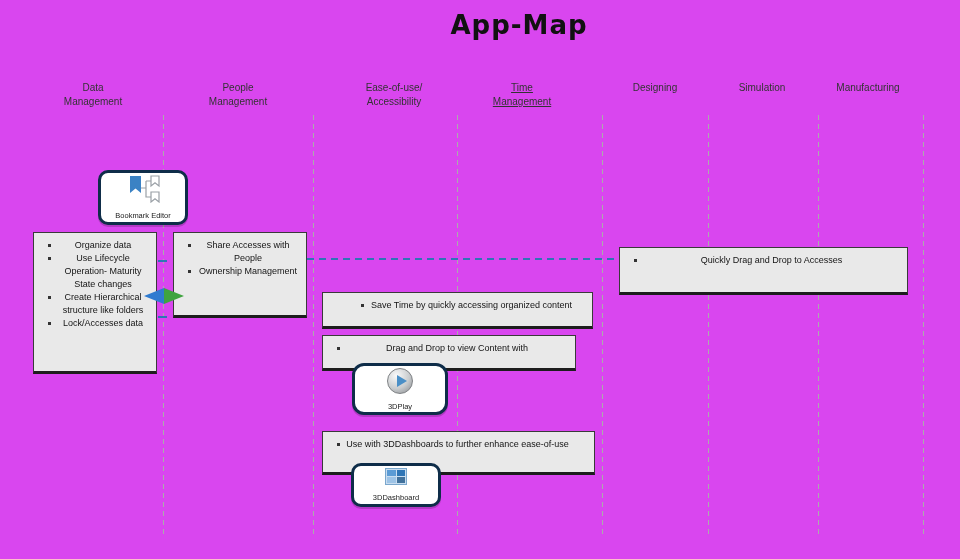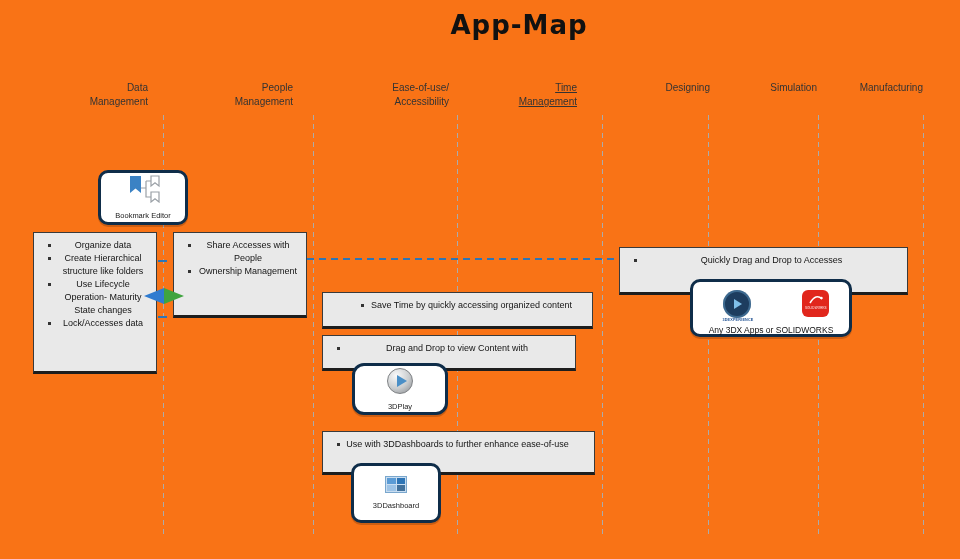--- a/index.html
+++ b/index.html
@@ -1,28 +1,28 @@
 <!DOCTYPE html>
 <html><head>
 <meta charset="utf-8">
 <style>
   * { margin:0; padding:0; box-sizing:border-box; }
   html,body { background:#ffffff; }
   body { font-family:"Liberation Sans", sans-serif; color:#1a1a1a; }
   .canvas {
-    position:relative; width:960px; height:559px; background:#f97316;
+    position:relative; width:960px; height:559px; background:#d946ef;
     overflow:hidden;
   }
   .title {
     position:absolute; left:409px; top:10px; width:220px;
     text-align:center; font-family:"DejaVu Sans", sans-serif;
     font-size:26px; font-weight:600; letter-spacing:1px; color:#111;
   }
   .col-header {
-    position:absolute; top:81px; width:110px; text-align:right;
+    position:absolute; top:81px; width:110px; text-align:center;
     font-size:10px; line-height:1.4; color:#333; white-space:pre-line;
   }
   .vline {
     position:absolute; top:115px; width:1px; height:422px; z-index:1;
     background:repeating-linear-gradient(180deg,#ababab 0 5px,transparent 5px 9px);
   }
   .hline-blue {
     position:absolute; left:307px; top:258px; width:313px; height:2px; z-index:1;
     background:repeating-linear-gradient(90deg,#2e75b6 0 7px,transparent 7px 12px);
   }
@@ -143,25 +143,25 @@
   </div>
 
   <div class="gbox" style="left:33px; top:232px; width:124px; height:142px;">
     <ul>
       <li class="bullet-item">
           <span class="dot"></span>
           <span class="txt">Organize data</span>
         </li>
       <li class="bullet-item">
           <span class="dot"></span>
+          <span class="txt">Use Lifecycle Operation- Maturity State changes</span>
+        </li>
+      <li class="bullet-item">
+          <span class="dot"></span>
           <span class="txt">Create Hierarchical structure like folders</span>
-        </li>
-      <li class="bullet-item">
-          <span class="dot"></span>
-          <span class="txt">Use Lifecycle Operation- Maturity State changes</span>
         </li>
       <li class="bullet-item">
           <span class="dot"></span>
           <span class="txt">Lock/Accesses data</span>
         </li>
     </ul>
   </div>
 
   <div class="gbox" style="left:173px; top:232px; width:134px; height:86px;">
     <ul>
@@ -203,53 +203,33 @@
 
   <div class="gbox" style="left:322px; top:431px; width:273px; height:44px;">
     <ul>
       <li class="bullet-item">
           <span class="dot"></span>
           <span class="txt" style="max-width:225px;">Use with 3DDashboards to further enhance ease-of-use</span>
         </li>
     </ul>
   </div>
 
-  <div class="ibox" style="left:351px; top:463px; width:90px; height:60px;">
+  <div class="ibox" style="left:351px; top:463px; width:90px; height:44px;">
     <div class="dash-icon">
         <i></i>
         <i></i>
         <i></i>
         <i></i>
       </div>
     <div class="app-label">3DDashboard</div>
   </div>
 
   <div class="gbox" style="left:619px; top:247px; width:289px; height:48px;">
     <ul>
       <li class="bullet-item">
           <span class="dot"></span>
           <span class="txt">Quickly Drag and Drop to Accesses</span>
         </li>
     </ul>
   </div>
 
-  <div class="ibox" style="left:690px; top:279px; width:162px; height:58px; justify-content:flex-start; padding-top:4px;">
-    <div class="apps-row">
-      <div class="app-stack">
-        <div class="compass">
-            <div class="compass-tri"></div>
-          </div>
-        <div class="brand-label x3d">3DEXPERIENCE</div>
-      </div>
-      <div class="app-stack">
-        <div class="sw-icon">
-          <svg class="sw-glyph" width="16" height="10" viewBox="0 0 16 10">
-            <path d="M2 8 Q8 -2 14 4" stroke="#ffffff" stroke-width="1.6" fill="none"></path>
-            <circle cx="13.5" cy="3" r="1.2" fill="#ffffff"></circle>
-          </svg>
-          <div class="brand-label">SOLIDWORKS</div>
-        </div>
-      </div>
-    </div>
-    <div class="any-label">Any 3DX Apps or SOLIDWORKS</div>
-  </div>
 
 </div>
 
 </body></html>

